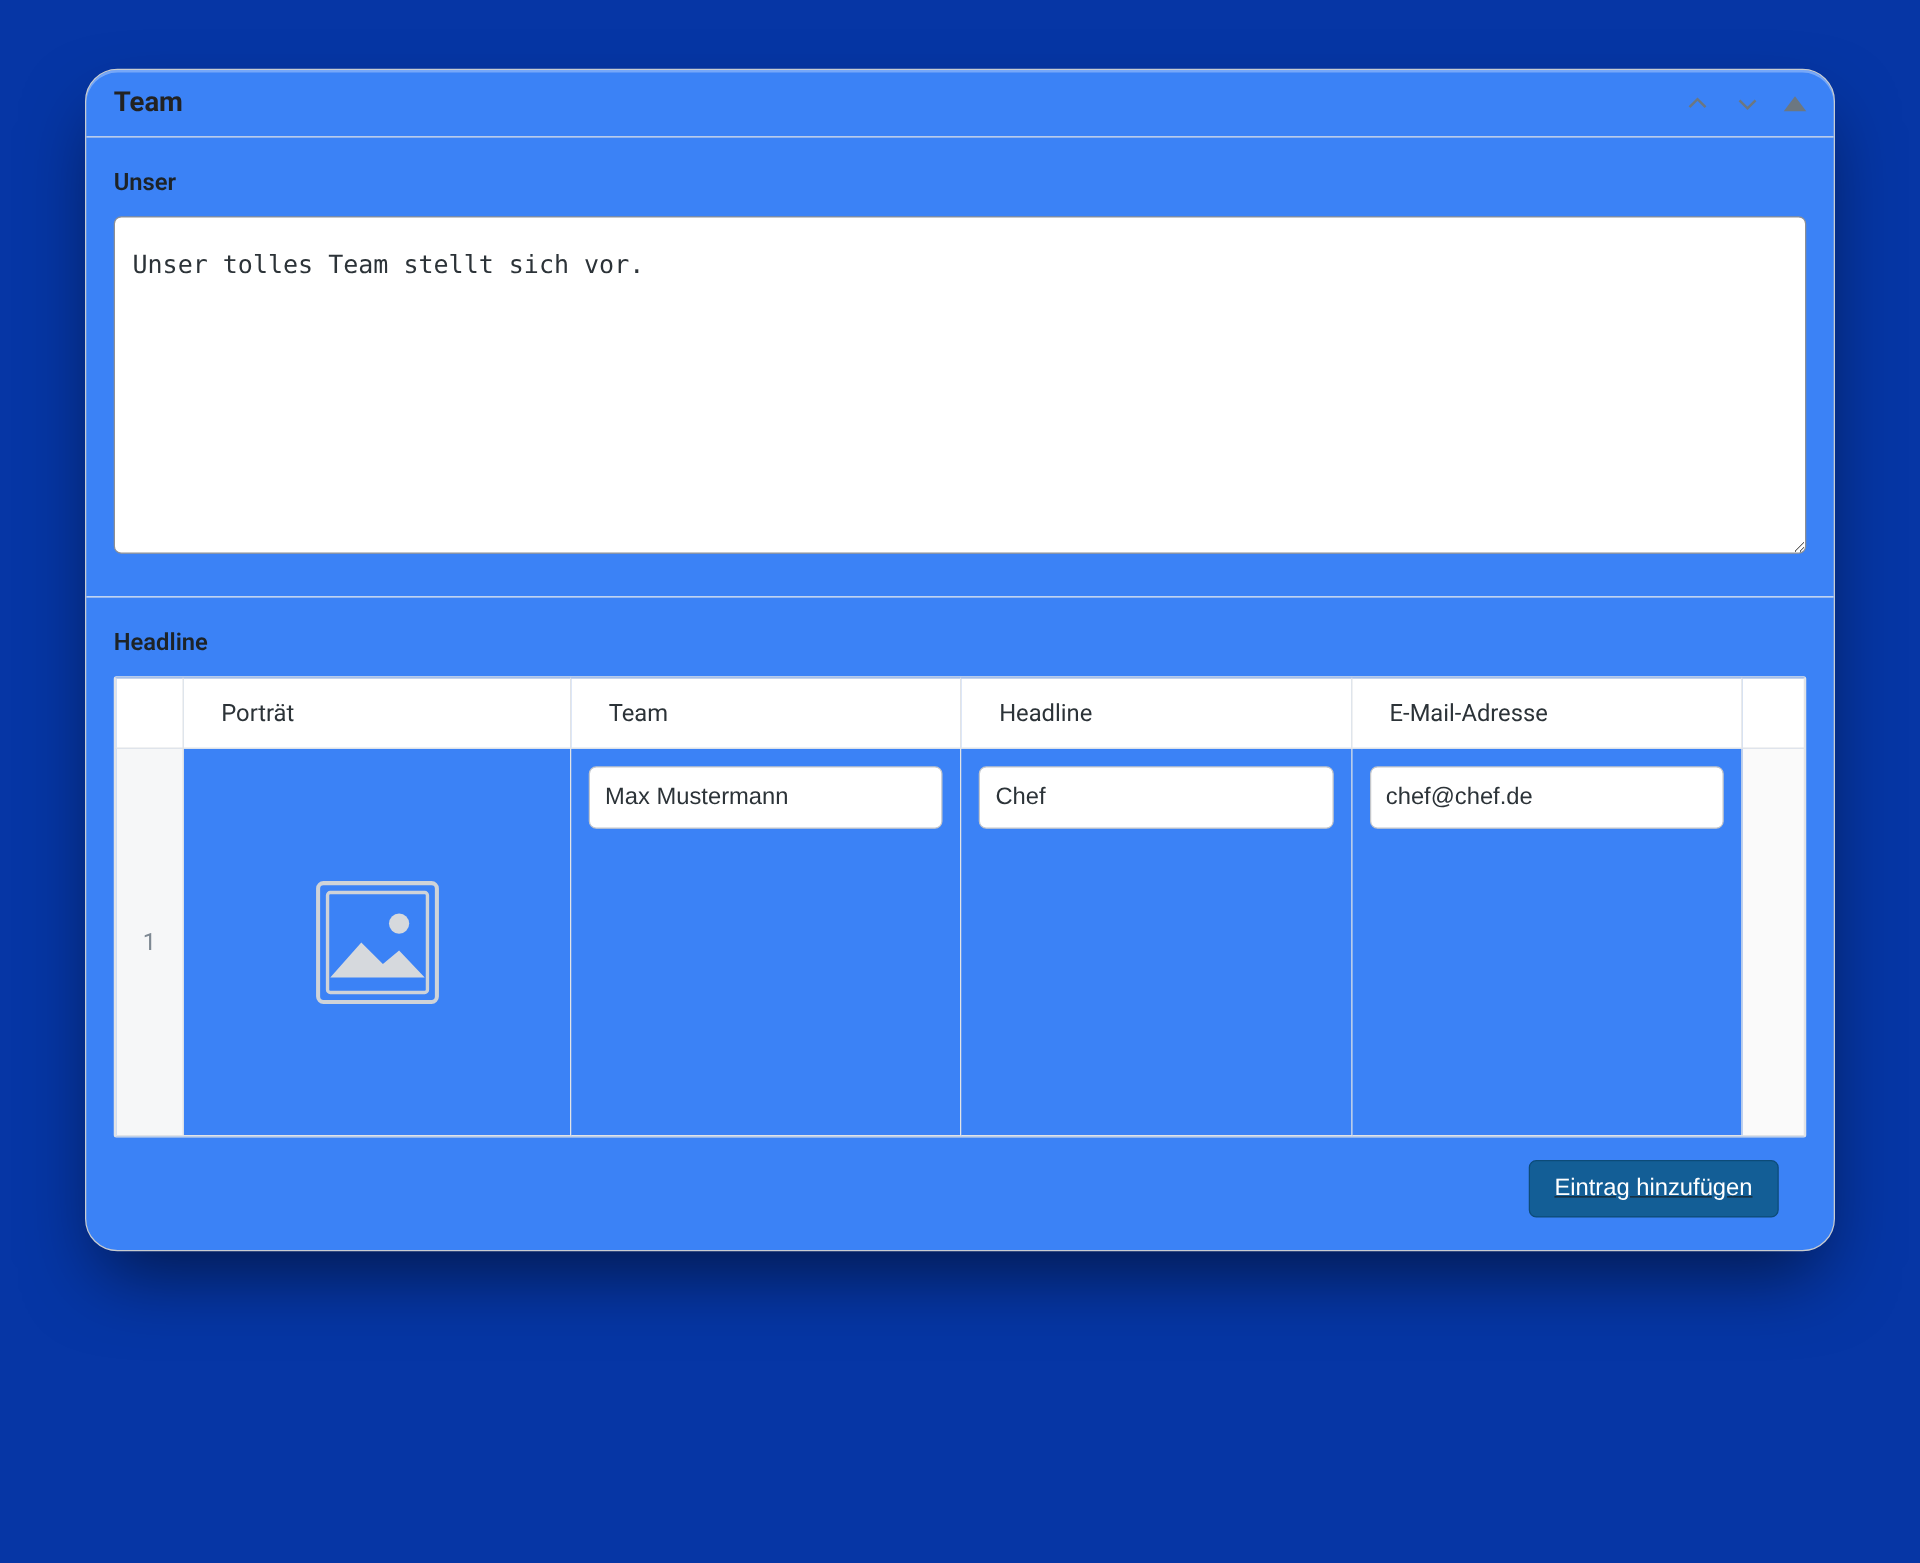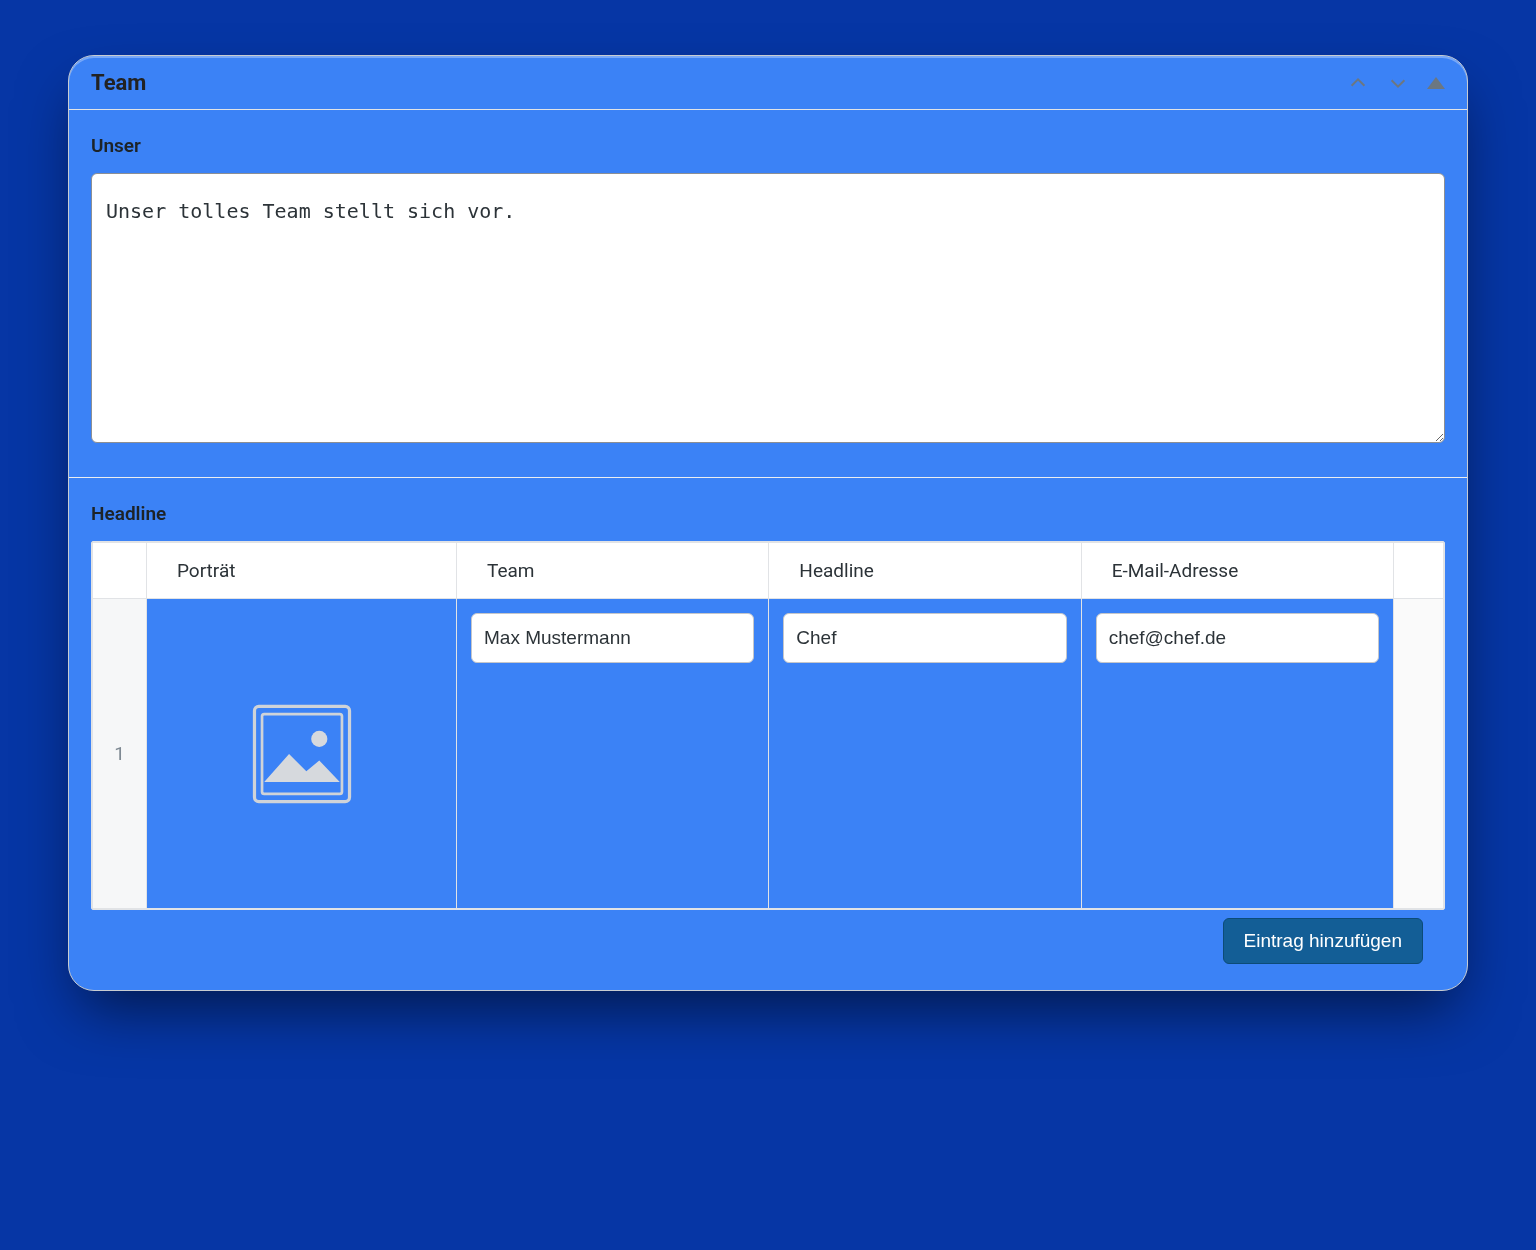--- a/index.html
+++ b/index.html
@@ -128,21 +128,22 @@
   }
   .portrait-placeholder {
     width:108px; height:108px;
     margin:0 auto;
     display:flex; align-items:center; justify-content:center;
     cursor:pointer;
   }
   .portrait-placeholder svg { width:108px; height:108px; }
   .footer-actions {
     display:flex; justify-content:flex-end;
-    padding:8px 22px 26px 22px;
+    padding:18px 22px 26px 22px;
+    text-decoration:underline;
   }
   .btn-primary {
     background:#135e96;
     color:#fff;
     border:1px solid #0c4b78;
     border-radius:6px;
     font-size:19px;
     padding:11px 20px;
     cursor:pointer;
     font-weight:400;

